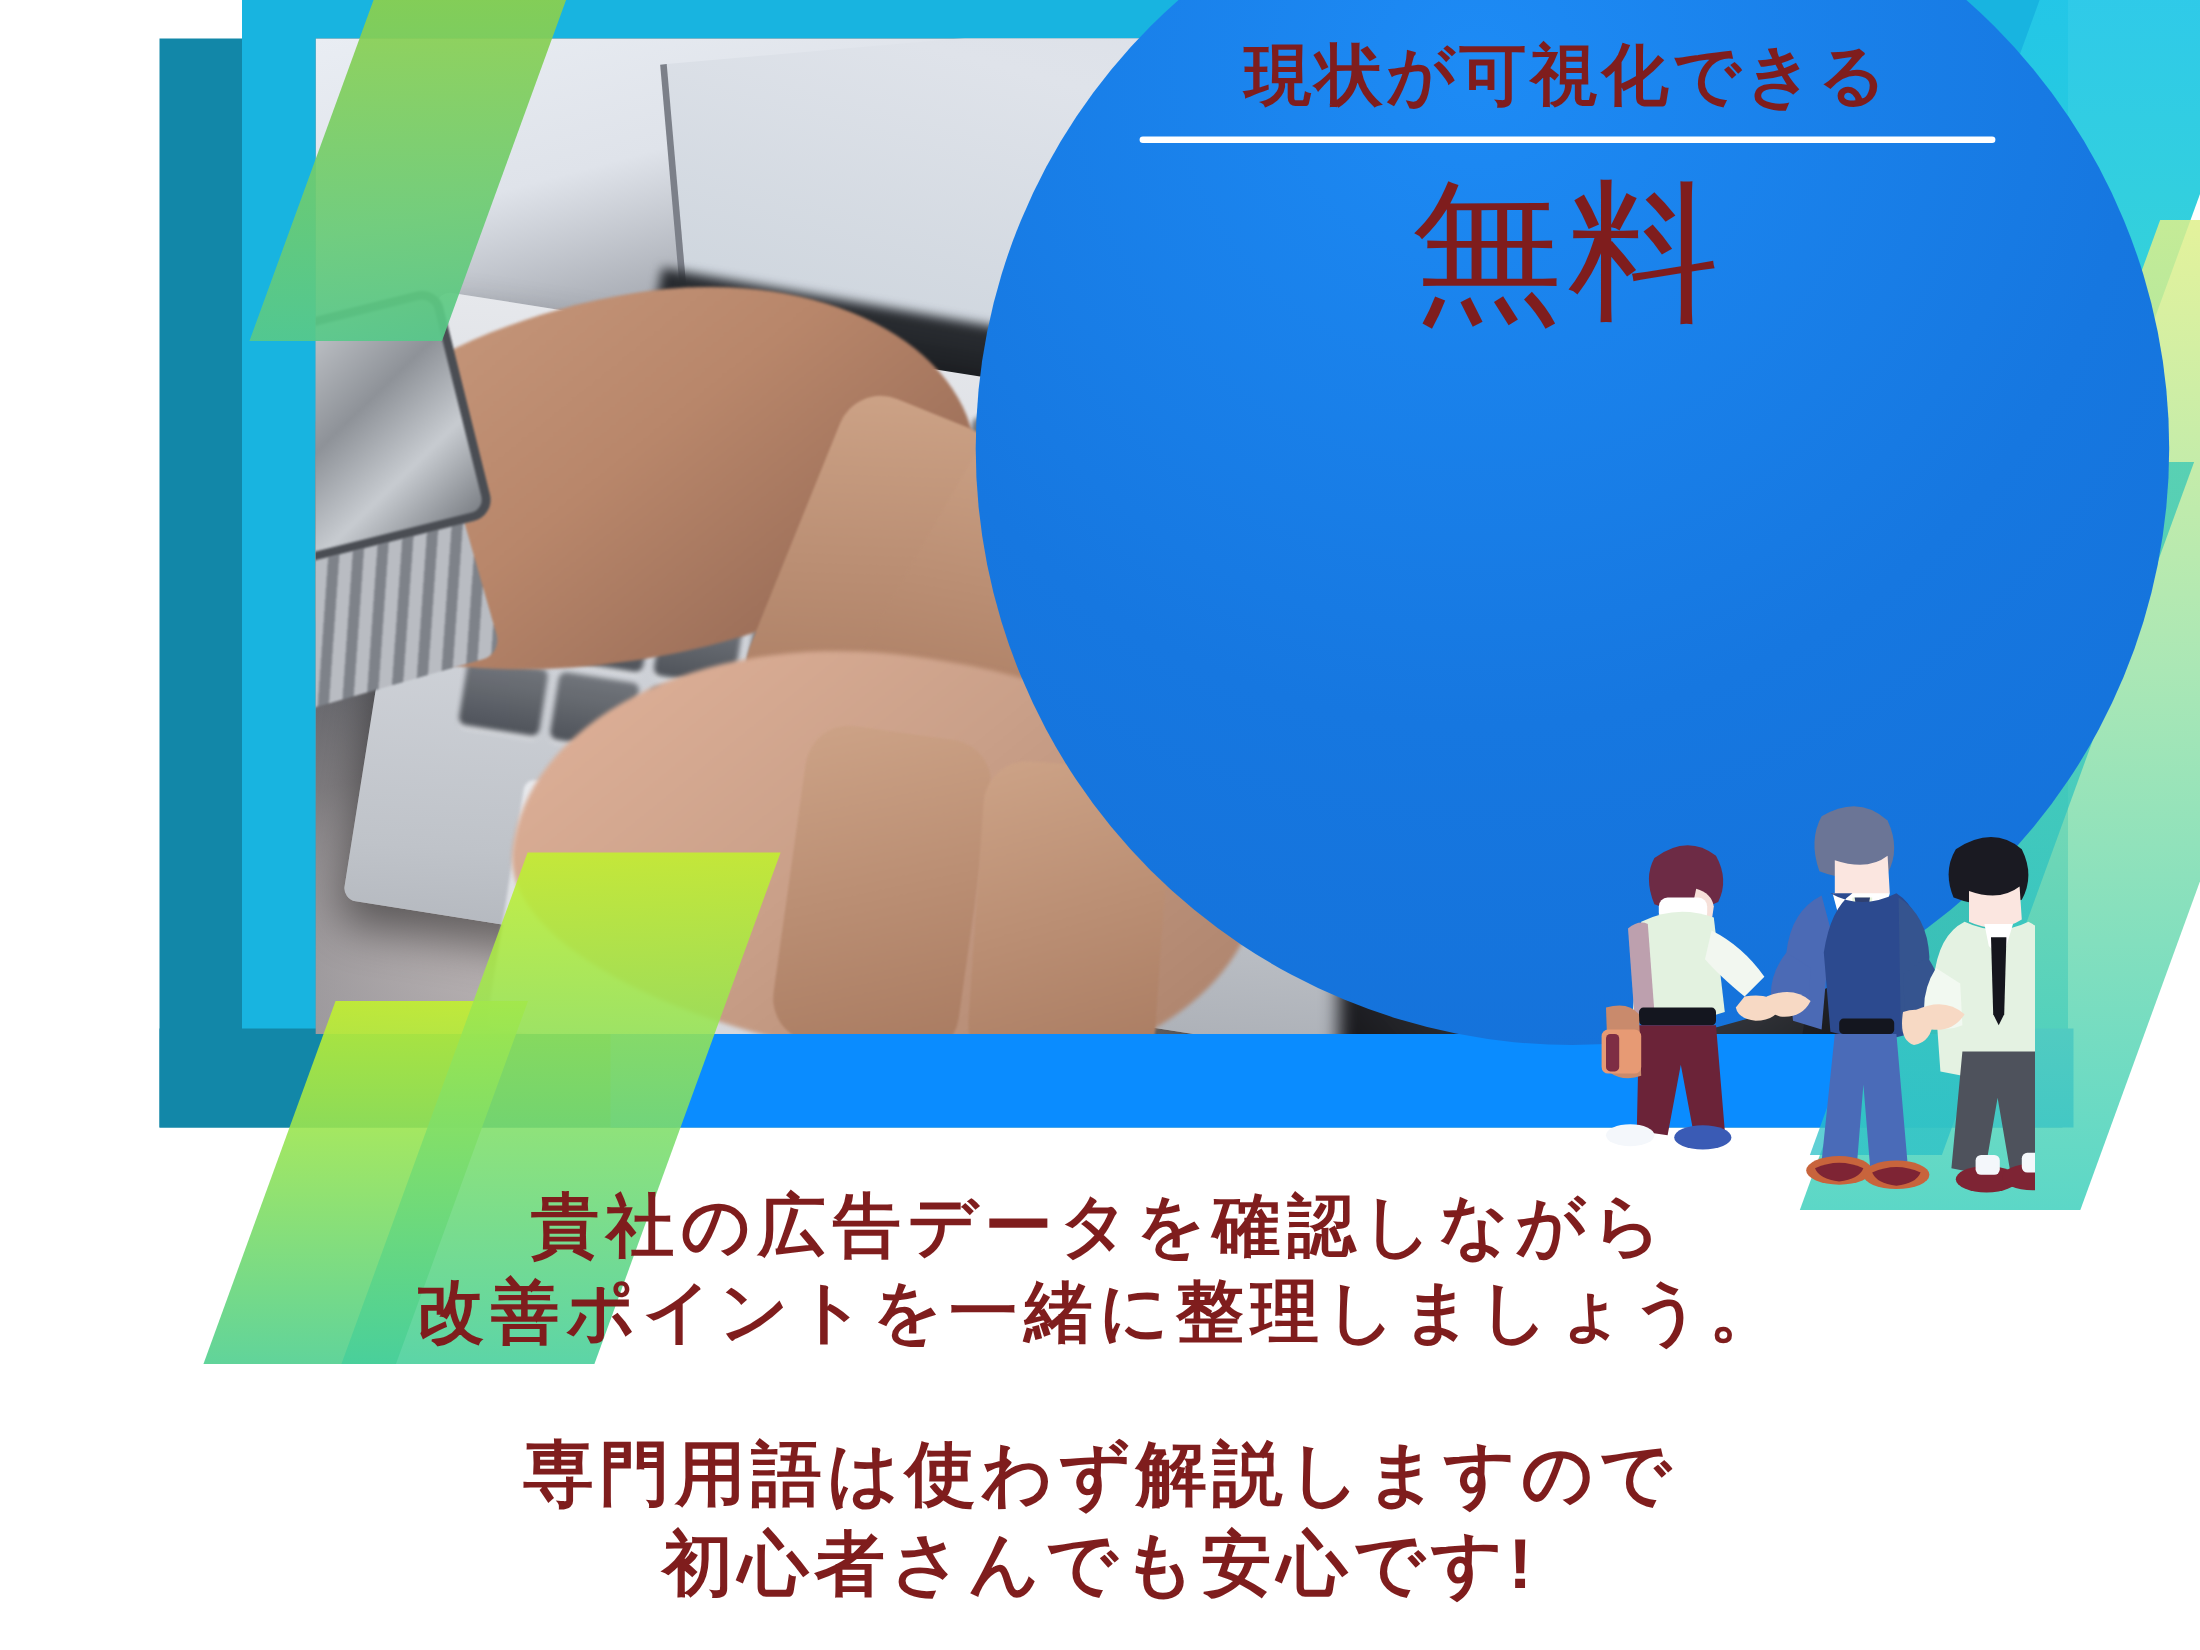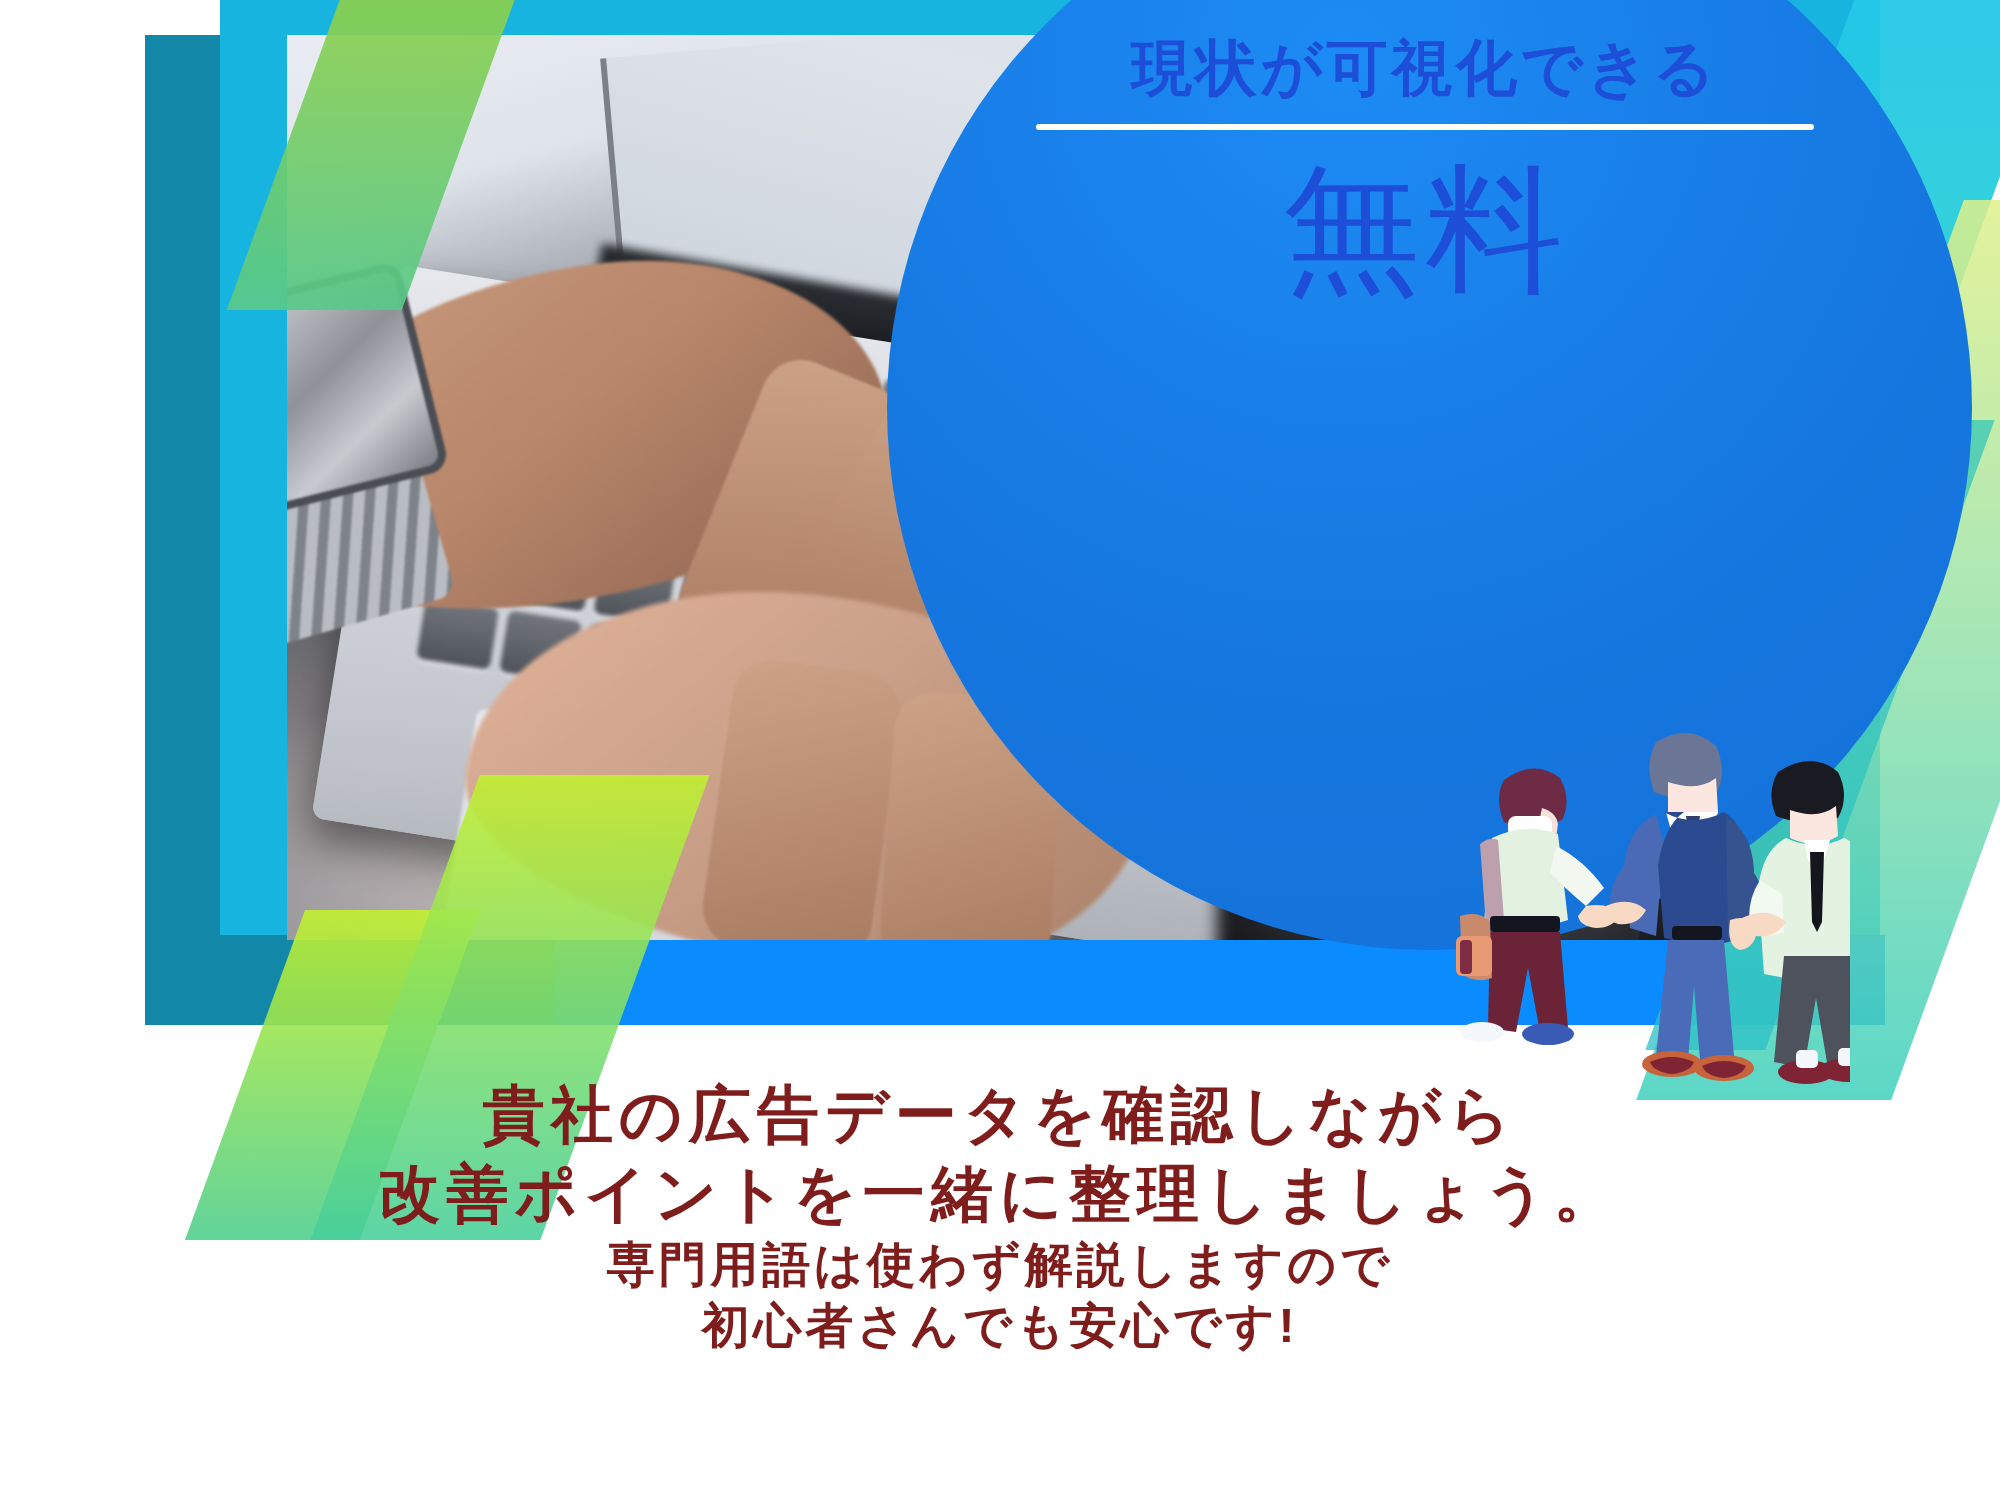--- a/index.html
+++ b/index.html
@@ -65,33 +65,33 @@
   .par-r1{left:1745px;top:-10px;width:210px;height:620px;
     background:linear-gradient(180deg,#24c7e8 0%,#2fd9c4 100%);opacity:.95;}
   .par-r2{left:1800px;top:200px;width:255px;height:900px;
     background:linear-gradient(180deg,#dff08a 0%,#9ce3a8 45%,#3fd0bd 100%);opacity:.85;}
   .par-r3{left:1760px;top:420px;width:120px;height:630px;
     background:linear-gradient(180deg,#35c7b6 0%,#2bc0c7 100%);opacity:.75;}
 
   
   .badge{position:absolute;left:887px;top:-135px;width:1085px;height:1085px;border-radius:50%;
     background:radial-gradient(circle at 42% 18%,#1d8bf5 0%,#1677e0 55%,#1470d8 100%);}
-  .badge-inner{position:absolute;left:1000px;top:35px;width:850px;text-align:center;color:#1d4ed8;}
+  .badge-inner{position:absolute;left:1000px;top:35px;width:850px;text-align:center;color:#7f1d1d;}
   .badge-sub{font-size:61px;font-weight:700;letter-spacing:.06em;line-height:1.1;white-space:nowrap;}
   .badge-rule{height:6px;background:#fff;margin:22px 36px 18px 36px;border-radius:3px;}
   .badge-main{font-size:138px;font-weight:400;line-height:1.18;letter-spacing:.03em;}
 
   
   .people{position:absolute;left:1430px;top:720px;width:420px;height:420px;}
   .people svg{display:block;}
 
   
   .captions{position:absolute;left:0;top:1075px;width:2000px;text-align:center;color:#7f1d1d;}
   .cap-a{font-size:62px;font-weight:700;line-height:1.28;letter-spacing:.10em;}
-  .cap-b{font-size:48px;font-weight:700;line-height:1.28;letter-spacing:.08em;}
+  .cap-b{margin-top:66px;font-size:64px;font-weight:700;line-height:1.28;letter-spacing:.08em;}
 </style>
 </head>
 <body>
 
 <div class="stage">
 
   <div class="frame-teal"></div>
   <div class="frame-cyan"></div>
   <div class="frame-teal-bot"></div>
   <div class="frame-blue-bot"></div>

